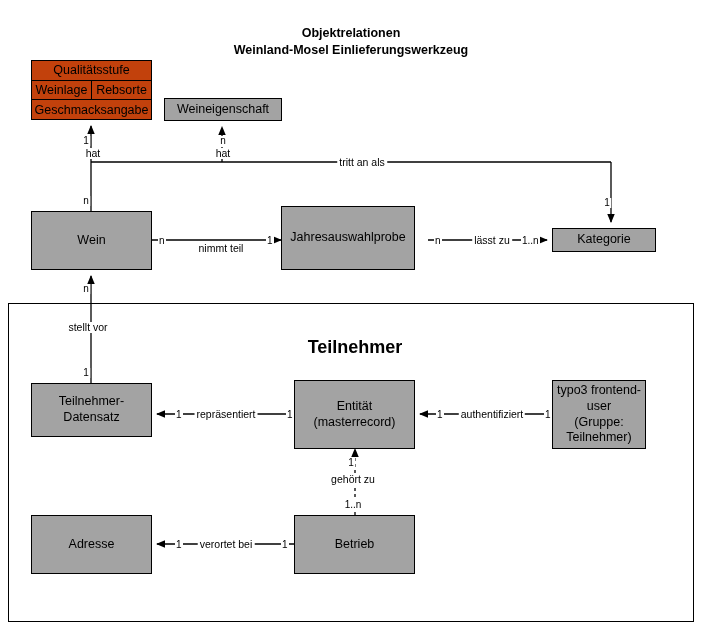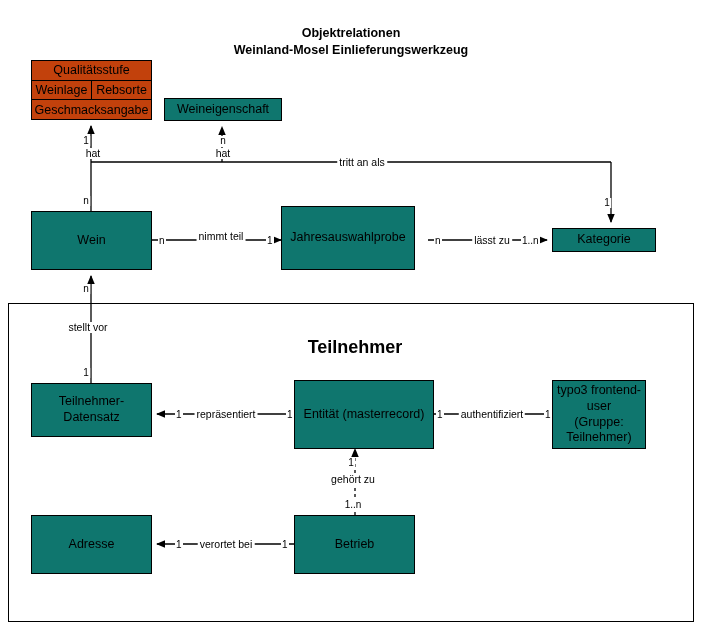--- a/index.html
+++ b/index.html
@@ -2,21 +2,21 @@
 <html><head>
 <meta charset="utf-8">
 <style>
   html,body{margin:0;padding:0;background:#ffffff;}
   body{width:702px;height:635px;position:relative;overflow:hidden;
        font-family:"Liberation Sans",sans-serif;color:#000;}
   #canvas{position:absolute;inset:0;width:702px;height:635px;}
   .lyr{position:absolute;left:0;top:0;width:702px;height:635px;}
   svg.lyr{pointer-events:none;}
 
-  .ent{position:absolute;box-sizing:border-box;border:1.4px solid #000;background:#0f766e;
+  .ent{position:absolute;box-sizing:border-box;border:1.4px solid #000;background:#a3a3a3;
        display:flex;align-items:center;justify-content:center;text-align:center;
        font-size:12.5px;line-height:1.25;}
   .ent.two{flex-direction:column;}
 
   .tbl{position:absolute;box-sizing:border-box;border:1.4px solid #000;background:#c2410c;
        display:flex;flex-direction:column;}
   .trow{display:flex;flex:1 1 0;border-bottom:1.4px solid #000;}
   .trow:last-child{border-bottom:none;}
   .tcell{flex:1 1 0;display:flex;align-items:center;justify-content:center;
          font-size:12.5px;border-right:1.4px solid #000;}
@@ -96,21 +96,21 @@
 
   <div class="ent" style="left:281px;top:206px;width:134px;height:64px;">Jahresauswahlprobe</div>
 
   <div class="ent" style="left:552px;top:228px;width:104px;height:24px;">Kategorie</div>
 
   <div class="group" style="left:8px;top:303px;width:686px;height:319px;"></div>
   <div class="grouplabel" style="left:295px;top:337px;width:120px;">Teilnehmer</div>
 
   <div class="ent" style="left:31px;top:383px;width:121px;height:54px;">Teilnehmer-Datensatz</div>
 
-  <div class="ent" style="left:294px;top:380px;width:140px;height:69px;">Entität (masterrecord)</div>
+  <div class="ent" style="left:294px;top:380px;width:121px;height:69px;">Entität (masterrecord)</div>
 
   <div class="ent two" style="left:552px;top:380px;width:94px;height:69px;">
     <span>typo3 frontend-user</span>
     <span>(Gruppe: Teilnehmer)</span>
   </div>
 
   <div class="ent" style="left:31px;top:515px;width:121px;height:59px;">Adresse</div>
 
   <div class="ent" style="left:294px;top:515px;width:121px;height:59px;">Betrieb</div>
 
@@ -118,21 +118,21 @@
   <div class="lbl c" style="left:93px;top:148px;">hat</div>
   <div class="card c" style="left:86px;top:196px;">n</div>
 
   <div class="card c" style="left:223px;top:136px;">n</div>
   <div class="lbl c" style="left:223px;top:148px;">hat</div>
 
   <div class="lbl c" style="left:362px;top:157px;">tritt an als</div>
   <div class="card c" style="left:607px;top:198px;">1</div>
 
   <div class="card" style="left:158px;top:236px;">n</div>
-  <div class="lbl c" style="left:221px;top:231px;">nimmt teil</div>
+  <div class="lbl c" style="left:221px;top:243px;">nimmt teil</div>
   <div class="card" style="left:266px;top:236px;">1</div>
 
   <div class="card" style="left:434px;top:236px;">n</div>
   <div class="lbl c" style="left:492px;top:235px;">lässt zu</div>
   <div class="card" style="left:521px;top:236px;">1..n</div>
 
   <div class="card c" style="left:86px;top:284px;">n</div>
   <div class="lbl c" style="left:88px;top:322px;">stellt vor</div>
   <div class="card c" style="left:86px;top:368px;">1</div>
 

